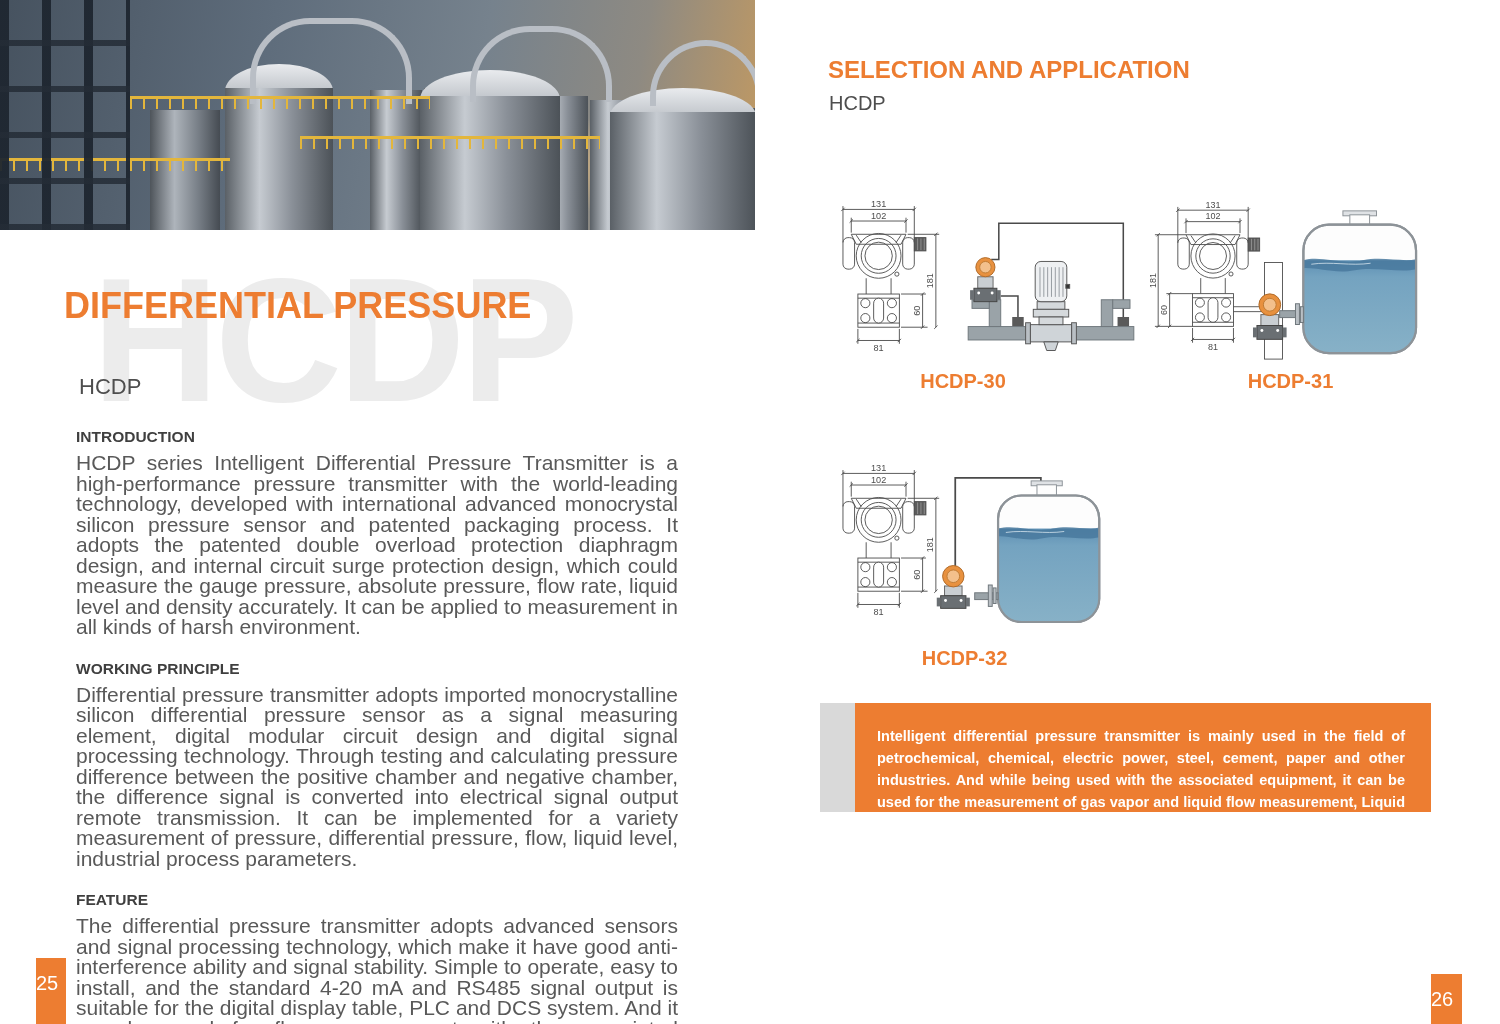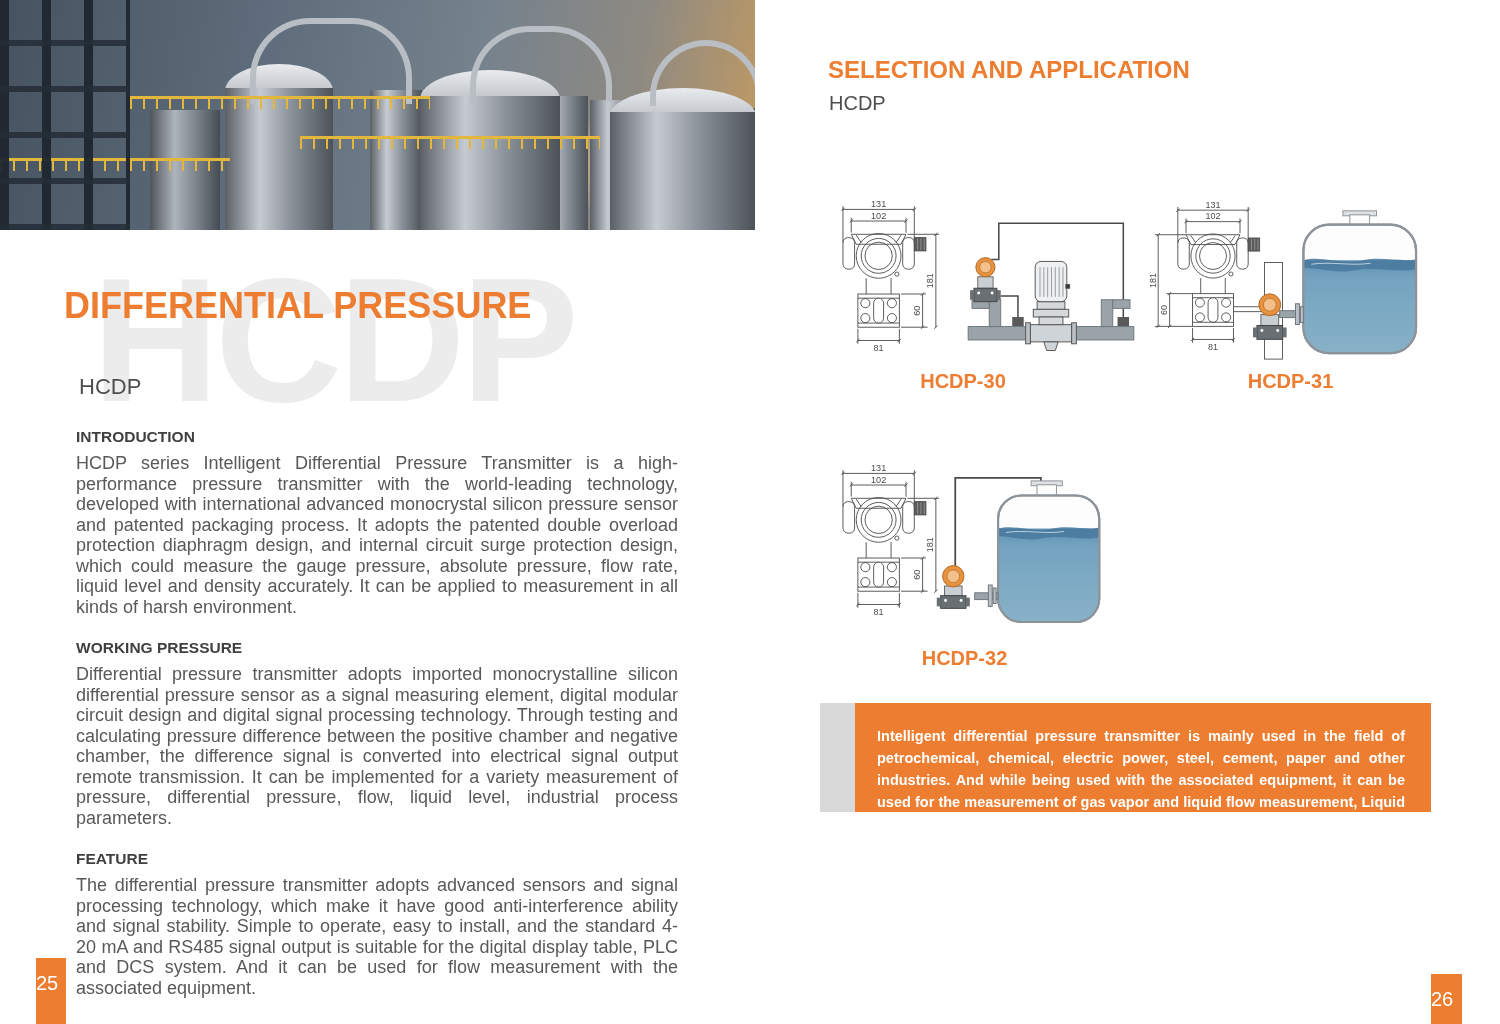--- a/index.html
+++ b/index.html
@@ -22,21 +22,21 @@
   .pipe-arc{position:absolute;border:6px solid #b9bec5;border-bottom:none;border-radius:60px 60px 0 0;background:transparent;}
 
   
   .watermark{position:absolute;left:92px;top:252px;font-size:176px;font-weight:bold;
              color:#ececec;letter-spacing:-4px;line-height:1;z-index:0;}
   .title{position:absolute;left:64px;top:282px;z-index:1;color:var(--accent);
          font-size:36px;font-weight:bold;line-height:47px;letter-spacing:0px;}
   .ltitle-sub{position:absolute;left:79px;top:374px;z-index:1;color:#4e4e4e;font-size:22px;}
   .sections{position:absolute;left:76px;top:428px;width:602px;z-index:1;}
   .sec-h{font-size:15.5px;font-weight:bold;color:#3f3f3f;margin:0 0 7px 0;}
-  .sec-p{font-size:18px;color:#595959;line-height:20.5px;text-align:justify;margin:0 0 22px 0;}
+  .sec-p{font-size:21px;color:#595959;line-height:20.5px;text-align:justify;margin:0 0 22px 0;}
   .pagenum{position:absolute;top:958px;height:74px;background:var(--accent);color:#fff;
            font-size:20px;text-align:left;padding-top:14px;box-sizing:border-box;}
   .pagenum.left{left:36px;width:30px;}
   .pagenum.right{left:1431px;width:31px;margin-top:16px;}
 
   
   .rp-heading{position:absolute;left:828px;top:56px;color:var(--accent);font-size:24px;font-weight:bold;}
   .rp-sub{position:absolute;left:829px;top:92px;color:#4e4e4e;font-size:20px;}
   .model-label{position:absolute;color:var(--accent);font-size:20px;font-weight:bold;text-align:center;}
   .note-bar{position:absolute;left:820px;top:703px;width:35px;height:109px;background:#d9d9d9;}
@@ -92,21 +92,21 @@
     <div>DIFFERENTIAL PRESSURE</div>
   </div>
   <div class="ltitle-sub">HCDP</div>
 
   <div class="sections">
     <div>
       <p class="sec-h">INTRODUCTION</p>
       <p class="sec-p">HCDP series Intelligent Differential Pressure Transmitter is a high-performance pressure transmitter with the world-leading technology, developed with international advanced monocrystal silicon pressure sensor and patented packaging process. It adopts the patented double overload protection diaphragm design, and internal circuit surge protection design, which could measure the gauge pressure, absolute pressure, flow rate, liquid level and density accurately. It can be applied to measurement in all kinds of harsh environment.</p>
     </div>
     <div>
-      <p class="sec-h">WORKING PRESSURE</p>
+      <p class="sec-h">WORKING PRINCIPLE</p>
       <p class="sec-p">Differential pressure transmitter adopts imported monocrystalline silicon differential pressure sensor as a signal measuring element, digital modular circuit design and digital signal processing technology. Through testing and calculating pressure difference between the positive chamber and negative chamber, the difference signal is converted into electrical signal output remote transmission. It can be implemented for a variety measurement of pressure, differential pressure, flow, liquid level, industrial process parameters.</p>
     </div>
     <div>
       <p class="sec-h">FEATURE</p>
       <p class="sec-p">The differential pressure transmitter adopts advanced sensors and signal processing technology, which make it have good anti-interference ability and signal stability. Simple to operate, easy to install, and the standard 4-20 mA and RS485 signal output is suitable for the digital display table, PLC and DCS system. And it can be used for flow measurement with the associated equipment.</p>
     </div>
   </div>
 
   <div class="pagenum left">25</div>
 

